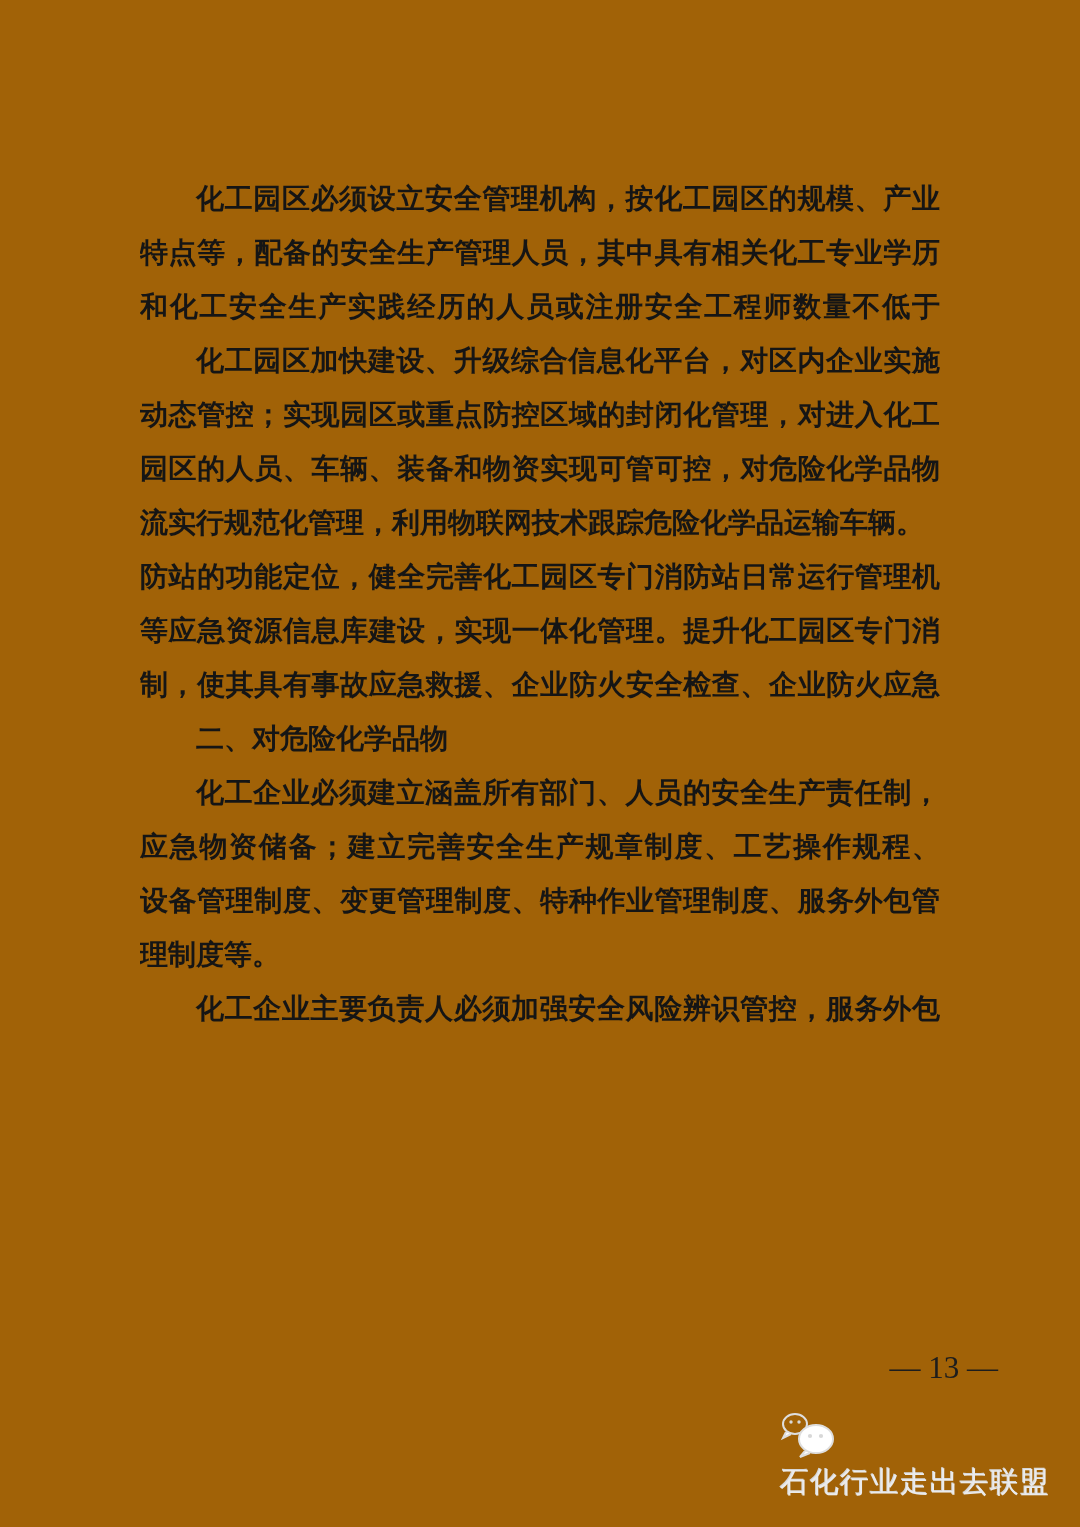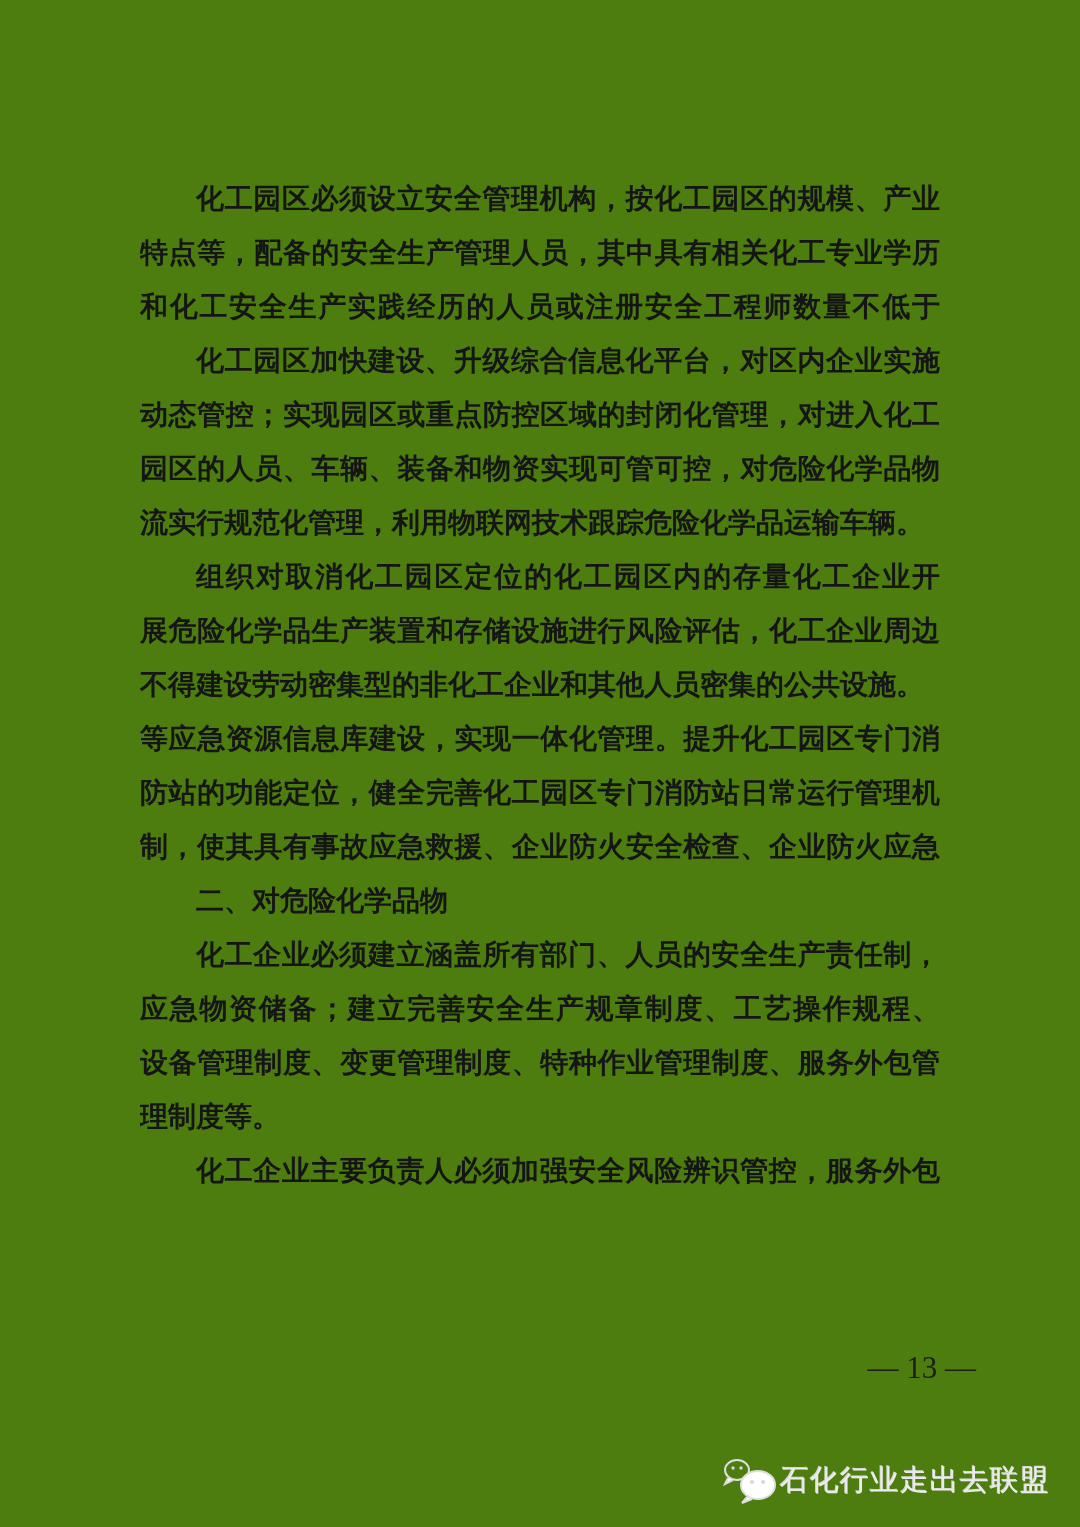--- a/index.html
+++ b/index.html
@@ -7,21 +7,21 @@
     width: 1080px;
     height: 1527px;
     background: #ffffff;
     font-family: "Liberation Sans", "DejaVu Sans", sans-serif;
     overflow: hidden;
   }
   .page {
     position: relative;
     width: 1080px;
     height: 1527px;
-    background: #4d7c0f;
+    background: #a16207;
   }
   .doc-body {
     position: absolute;
     left: 140px;
     top: 172px;
     width: 800px;
     color: #151515;
     font-size: 28px;
     font-weight: 700;
     line-height: 54px;
@@ -37,34 +37,34 @@
     overflow: hidden;
   }
   .line.first { text-indent: 2em; }
   .line.lastline { text-align-last: left; }
   .page-number {
     position: absolute;
     top: 1348px;
     left: 0;
     width: 1080px;
     box-sizing: border-box;
-    padding-right: 104px;
+    padding-right: 82px;
     text-align: right;
     font-family: "Liberation Serif", "DejaVu Serif", serif;
     font-size: 31px;
     font-weight: 400;
     color: #1d1d1d;
     line-height: 40px;
   }
   .watermark {
     position: absolute;
     right: 30px;
     bottom: 22px;
     display: flex;
-    align-items: center;
+    flex-direction: column;
   }
   .watermark-text {
     font-size: 29px;
     font-weight: 400;
     letter-spacing: 1px;
     color: #ebebeb;
     text-shadow: -1px -1px 0 #d6d6d6;
     line-height: 46px;
   }
   .wm-icon { display: block; }
@@ -82,29 +82,24 @@
       <div class="line">和化工安全生产实践经历的人员或注册安全工程师数量不低于</div>
     </div>
 
     <div class="block">
       <div class="line first">化工园区加快建设、升级综合信息化平台，对区内企业实施</div>
       <div class="line">动态管控；实现园区或重点防控区域的封闭化管理，对进入化工</div>
       <div class="line">园区的人员、车辆、装备和物资实现可管可控，对危险化学品物</div>
       <div class="line lastline">流实行规范化管理，利用物联网技术跟踪危险化学品运输车辆。</div>
     </div>
 
-    <div class="block">
-      <div class="line first">组织对取消化工园区定位的化工园区内的存量化工企业开</div>
-      <div class="line">展危险化学品生产装置和存储设施进行风险评估，化工企业周边</div>
-      <div class="line lastline">不得建设劳动密集型的非化工企业和其他人员密集的公共设施。</div>
-    </div>
 
     <div class="block">
+      <div class="line">防站的功能定位，健全完善化工园区专门消防站日常运行管理机</div>
       <div class="line">等应急资源信息库建设，实现一体化管理。提升化工园区专门消</div>
-      <div class="line">防站的功能定位，健全完善化工园区专门消防站日常运行管理机</div>
       <div class="line">制，使其具有事故应急救援、企业防火安全检查、企业防火应急</div>
     </div>
 
     <div class="block">
       <div class="line first lastline">二、对危险化学品物</div>
     </div>
 
     <div class="block">
       <div class="line first">化工企业必须建立涵盖所有部门、人员的安全生产责任制，</div>
       <div class="line">应急物资储备；建立完善安全生产规章制度、工艺操作规程、</div>

